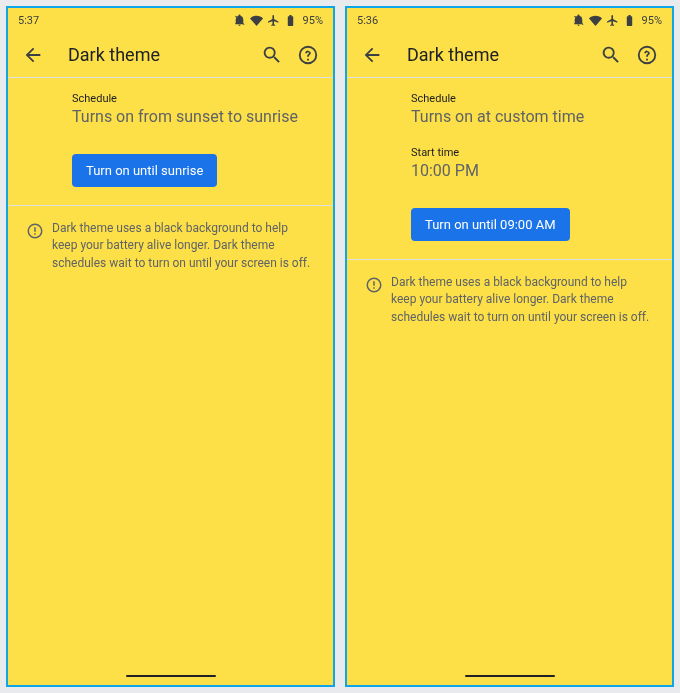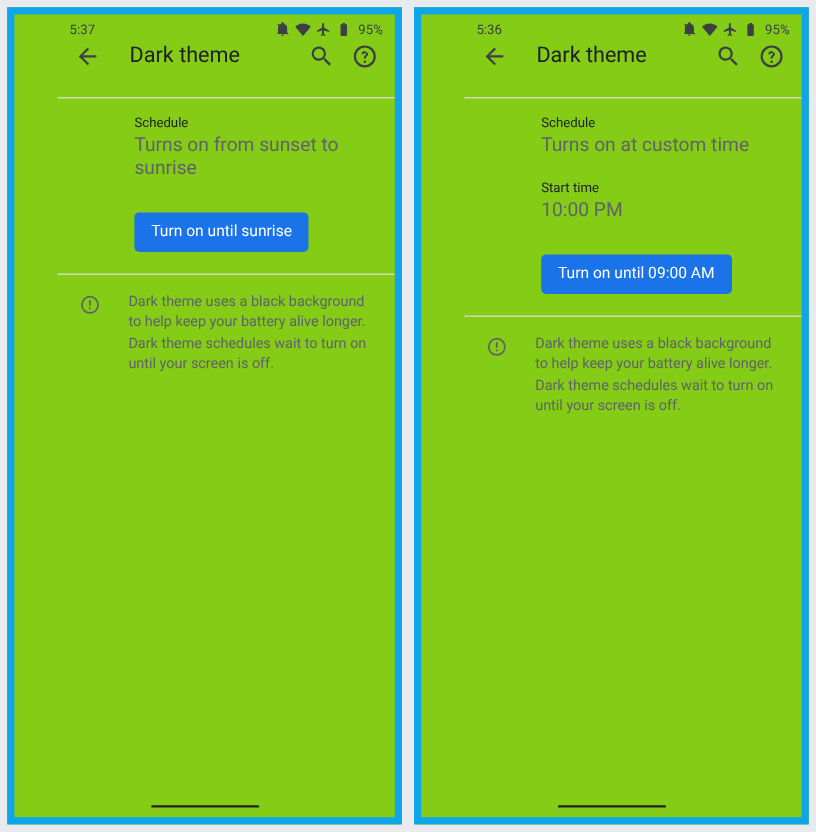--- a/index.html
+++ b/index.html
@@ -7,42 +7,41 @@
       font-family: Roboto, -apple-system, BlinkMacSystemFont, "Segoe UI", Arial, sans-serif;
       background: #e8eaed;
       width: 680px;
       height: 693px;
       display: flex;
       gap: 10px;
       padding: 6px;
     }
     .phone {
       flex: 1;
-      background: #84cc16;
-      border: 6px solid #0ea5e9;
+      background: #fde047;
+      border: 2px solid #0ea5e9;
       position: relative;
       overflow: hidden;
-      padding-left: 36px;
     }
     .statusbar {
       height: 24px;
       display: flex;
       align-items: center;
       justify-content: space-between;
       padding: 0 10px;
       font-size: 11px;
       color: #3c4043;
     }
     .status-icons { display: flex; align-items: flex-end; gap: 4px; }
     .status-icons svg { width: 13px; height: 13px; fill: #3c4043; display: block; }
     .status-batt-text { font-size: 11px; margin-left: 2px; }
     .appbar {
       height: 46px;
       display: flex;
-      align-items: flex-start;
+      align-items: center;
       padding: 0 14px;
       gap: 14px;
       border-bottom: 1px solid #e0e0e0;
     }
     .appbar .title {
       flex: 1;
       font-size: 18px;
       color: #202124;
       font-weight: 400;
       margin-left: 10px;
@@ -61,21 +60,21 @@
       font-size: 13px;
       padding: 9px 14px;
       border-radius: 4px;
       margin: 14px 4px 4px 64px;
       cursor: pointer;
     }
     .divider { border-top: 1px solid #e0e0e0; }
     .info-block {
       display: flex;
       padding: 14px 16px;
-      gap: 23px;
+      gap: 8px;
       align-items: flex-start;
     }
     .info-block svg { width: 18px; height: 18px; fill: #5f6368; flex-shrink: 0; margin-top: 2px; margin-left: 2px; }
     .info-text {
       font-size: 12px;
       color: #5f6368;
       line-height: 1.45;
       padding-right: 4px;
     }
     .navline {

